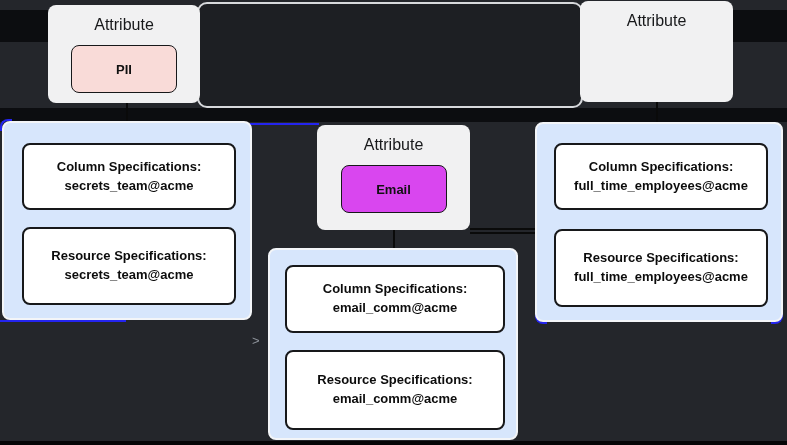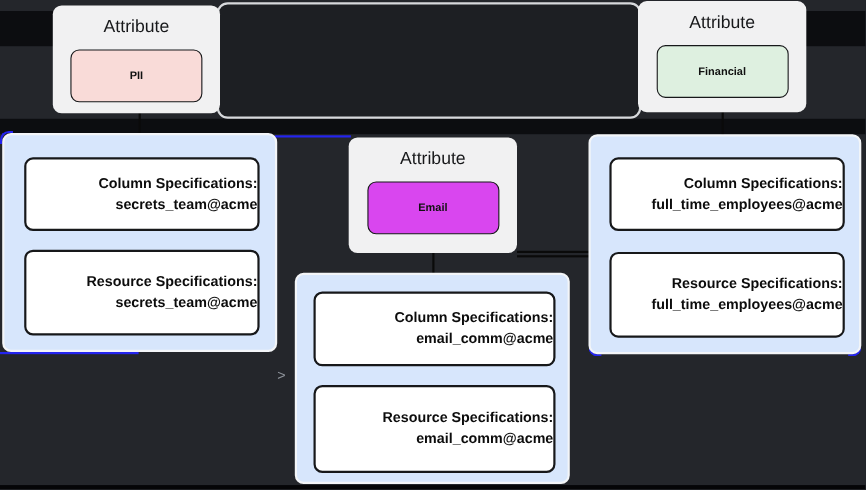--- a/index.html
+++ b/index.html
@@ -21,26 +21,26 @@
 
   .blue-h { position:absolute; height:2.5px; background:#2424ef; z-index:1; }
   .blue-arc { position:absolute; width:12px; height:12px; z-index:1; }
   .blue-arc.tl { border-top:2.5px solid #2424ef; border-left:2.5px solid #2424ef; border-top-left-radius:8px; }
   .blue-arc.bl { border-bottom:2.5px solid #2424ef; border-left:2.5px solid #2424ef; border-bottom-left-radius:8px; }
   .blue-arc.br { border-bottom:2.5px solid #2424ef; border-right:2.5px solid #2424ef; border-bottom-right-radius:8px; }
 
   .attr-node { position:absolute; background:#f1f1f2; border-radius:8px; z-index:3;
     display:flex; flex-direction:column; align-items:center; }
   .attr-label { margin-top:11px; font-size:16px; color:#17181a; }
-  .attr-chip { margin-top:11px; width:120px; height:48px; border:1.5px solid #17181a; border-radius:8px;
-    display:flex; align-items:center; justify-content:center; font-size:10px; font-weight:bold; color:#111; }
+  .attr-chip { margin-top:11px; width:106px; height:48px; border:1.5px solid #17181a; border-radius:8px;
+    display:flex; align-items:center; justify-content:center; font-size:13px; font-weight:bold; color:#111; }
 
   .spec-group { position:absolute; background:#d7e6fc; border:2px solid #f3f5f8; border-radius:8px; z-index:2; }
   .spec-box { position:absolute; background:#ffffff; border:2px solid #17181a; border-radius:8px;
-    display:flex; flex-direction:column; align-items:flex-end; justify-content:center;
+    display:flex; flex-direction:column; align-items:center; justify-content:center;
     font-size:13px; font-weight:bold; color:#0c0c0c; line-height:1.45; text-align:center; }
 
   .chevron { position:absolute; left:252px; top:333px; font-size:13px; color:#8e939b; z-index:1; }
 </style>
 </head>
 <body>
 
 <div class="stage">
 
   <div class="band band-top"></div>
@@ -66,21 +66,20 @@
     <div class="attr-chip" style="background:#f9dbd8;">PII</div>
   </div>
 
   <div class="attr-node" style="left:317px; top:125px; width:153px; height:105px;">
     <div class="attr-label">Attribute</div>
     <div class="attr-chip" style="background:#d946ef;">Email</div>
   </div>
 
   <div class="attr-node" style="left:580px; top:1px; width:153px; height:101px;">
     <div class="attr-label">Attribute</div>
-    <div class="attr-chip" style="background:#def0e0;">Financial</div>
   </div>
 
   <div class="spec-group" style="left:2px; top:121px; width:250px; height:199px;">
     <div class="spec-box" style="left:18px; top:20px; width:214px; height:67px;">
       <div>Column Specifications:</div>
       <div>secrets_team@acme</div>
     </div>
     <div class="spec-box" style="left:18px; top:104px; width:214px; height:78px;">
       <div>Resource Specifications:</div>
       <div>secrets_team@acme</div>

